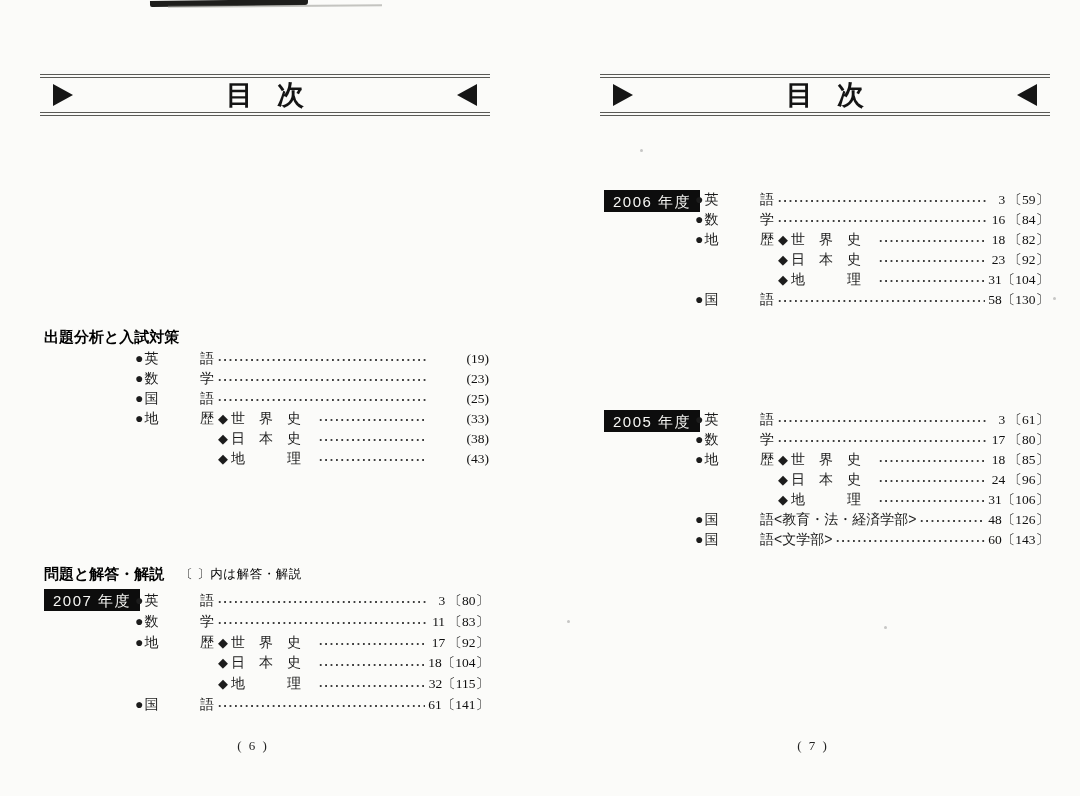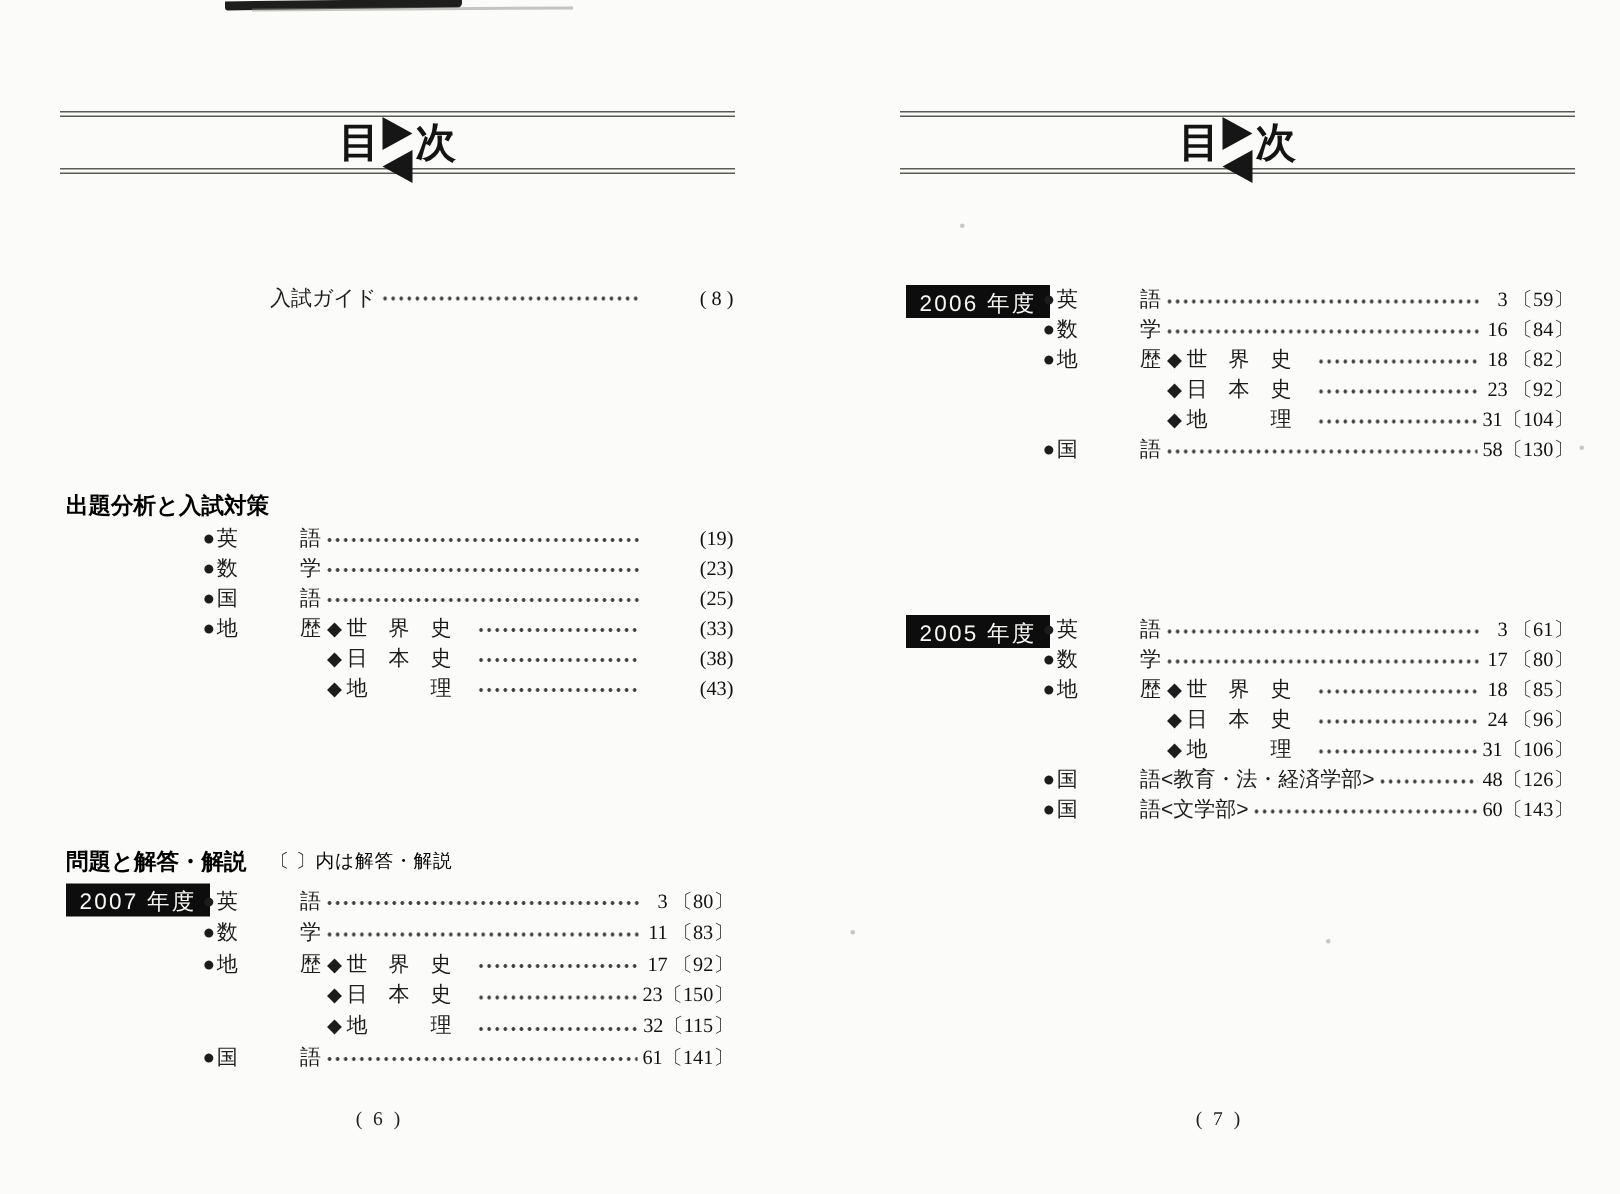--- a/index.html
+++ b/index.html
@@ -11,21 +11,20 @@
   .page{position:absolute;top:0;width:450px;height:796px;}
   #page-left{left:40px;}
   #page-right{left:600px;}
 
   
   .banner{
     position:absolute;left:0;right:0;top:74px;height:34px;
     border-top:4px double #5a5a56;border-bottom:4px double #5a5a56;
     display:flex;align-items:center;justify-content:space-between;
     padding:0 13px;
-    flex-direction:column;
   }
   .banner-title{
     position:absolute;left:0;right:0;text-align:center;
     font-size:27px;font-weight:bold;color:#141414;
     letter-spacing:24px;text-indent:24px;line-height:34px;
   }
   .tri-r{width:0;height:0;border-top:11px solid transparent;border-bottom:11px solid transparent;border-left:20px solid #161616;}
   .tri-l{width:0;height:0;border-top:11px solid transparent;border-bottom:11px solid transparent;border-right:20px solid #161616;}
 
   
@@ -90,25 +89,20 @@
 <div class="speck" style="left:1053px;top:297px;"></div>
 
 <div class="page" id="page-left">
 
   <div class="banner">
     <span class="tri-r"></span>
     <span class="banner-title">目次</span>
     <span class="tri-l"></span>
   </div>
 
-  <div id="guide-row">
-    <span class="c2">入試ガイド</span>
-    <span class="dots"></span>
-    <span class="val">( 8 )</span>
-  </div>
 
   <div class="sec-heading" id="analysis-heading">
     <span>出題分析と入試対策</span>
   </div>
 
   <div class="rows" id="analysis-rows">
     <div class="row">
       <span class="c1">●英</span>
       <span class="c2">語</span>
       <span class="dots"></span>
@@ -189,21 +183,21 @@
       <span class="val">17 〔92〕</span>
     </div>
     <div class="row row-tall">
       <span class="c1"></span>
       <span class="c2w"></span>
       <span class="dia">◆</span>
       <span class="sc">日</span>
       <span class="sc">本</span>
       <span class="sc">史</span>
       <span class="dots"></span>
-      <span class="val">23〔150〕</span>
+      <span class="val">18〔104〕</span>
     </div>
     <div class="row row-tall">
       <span class="c1"></span>
       <span class="c2w"></span>
       <span class="dia">◆</span>
       <span class="sc">地</span>
       <span class="sc"></span>
       <span class="sc">理</span>
       <span class="dots"></span>
       <span class="val">32〔115〕</span>

